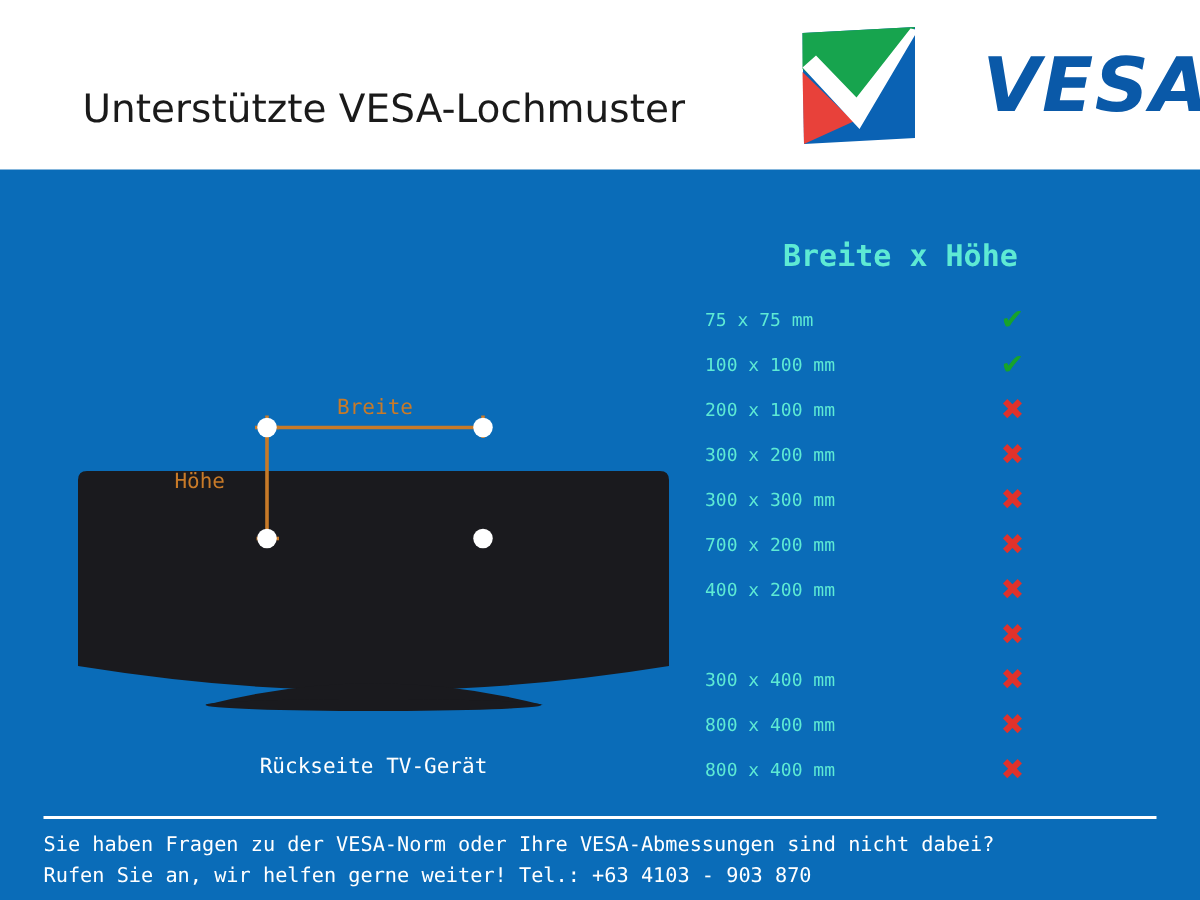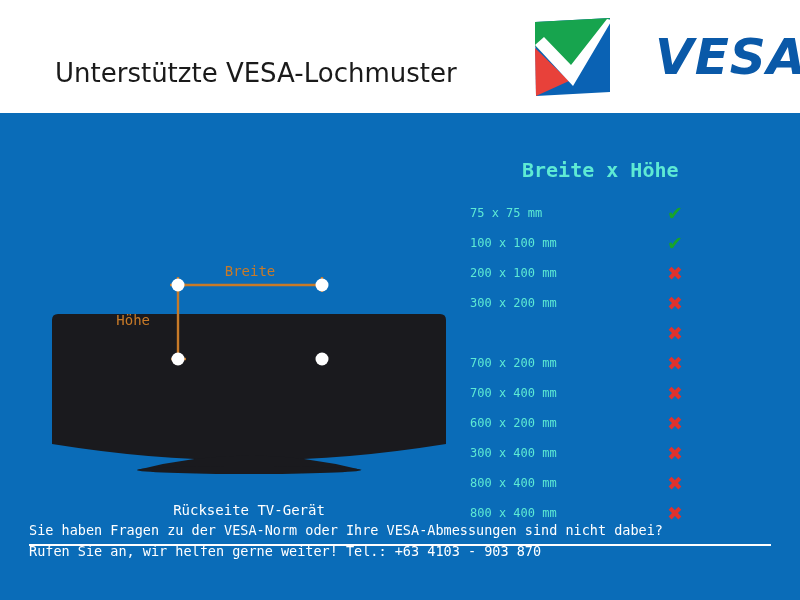--- a/index.html
+++ b/index.html
@@ -131,21 +131,21 @@
     position: absolute;
     left: 29px;
     top: 544px;
     width: 742px;
     height: 2px;
     background: #ffffff;
   }
   .footer-text {
     position: absolute;
     left: 29px;
-    top: 520px;
+    top: 553px;
     width: 760px;
     font-family: "DejaVu Sans Mono", monospace;
     font-size: 13.5px;
     color: #ffffff;
     line-height: 21px;
   }
   .footer-text div { white-space: nowrap; }
 </style>
 </head>
 <body>
@@ -213,32 +213,32 @@
         </div>
         <div class="row">
           <div class="row-label">200 x 100 mm</div>
           <div class="row-mark mark-no">✖</div>
         </div>
         <div class="row">
           <div class="row-label">300 x 200 mm</div>
           <div class="row-mark mark-no">✖</div>
         </div>
         <div class="row">
+          <div class="row-label">300 x 300 mm</div>
           <div class="row-mark mark-no">✖</div>
         </div>
         <div class="row">
           <div class="row-label">700 x 200 mm</div>
           <div class="row-mark mark-no">✖</div>
         </div>
         <div class="row">
-          <div class="row-label">700 x 400 mm</div>
-          <div class="row-mark mark-no">✖</div>
-        </div>
-        <div class="row">
-          <div class="row-label">600 x 200 mm</div>
+          <div class="row-label">400 x 200 mm</div>
+          <div class="row-mark mark-no">✖</div>
+        </div>
+        <div class="row">
           <div class="row-mark mark-no">✖</div>
         </div>
         <div class="row">
           <div class="row-label">300 x 400 mm</div>
           <div class="row-mark mark-no">✖</div>
         </div>
         <div class="row">
           <div class="row-label">800 x 400 mm</div>
           <div class="row-mark mark-no">✖</div>
         </div>

